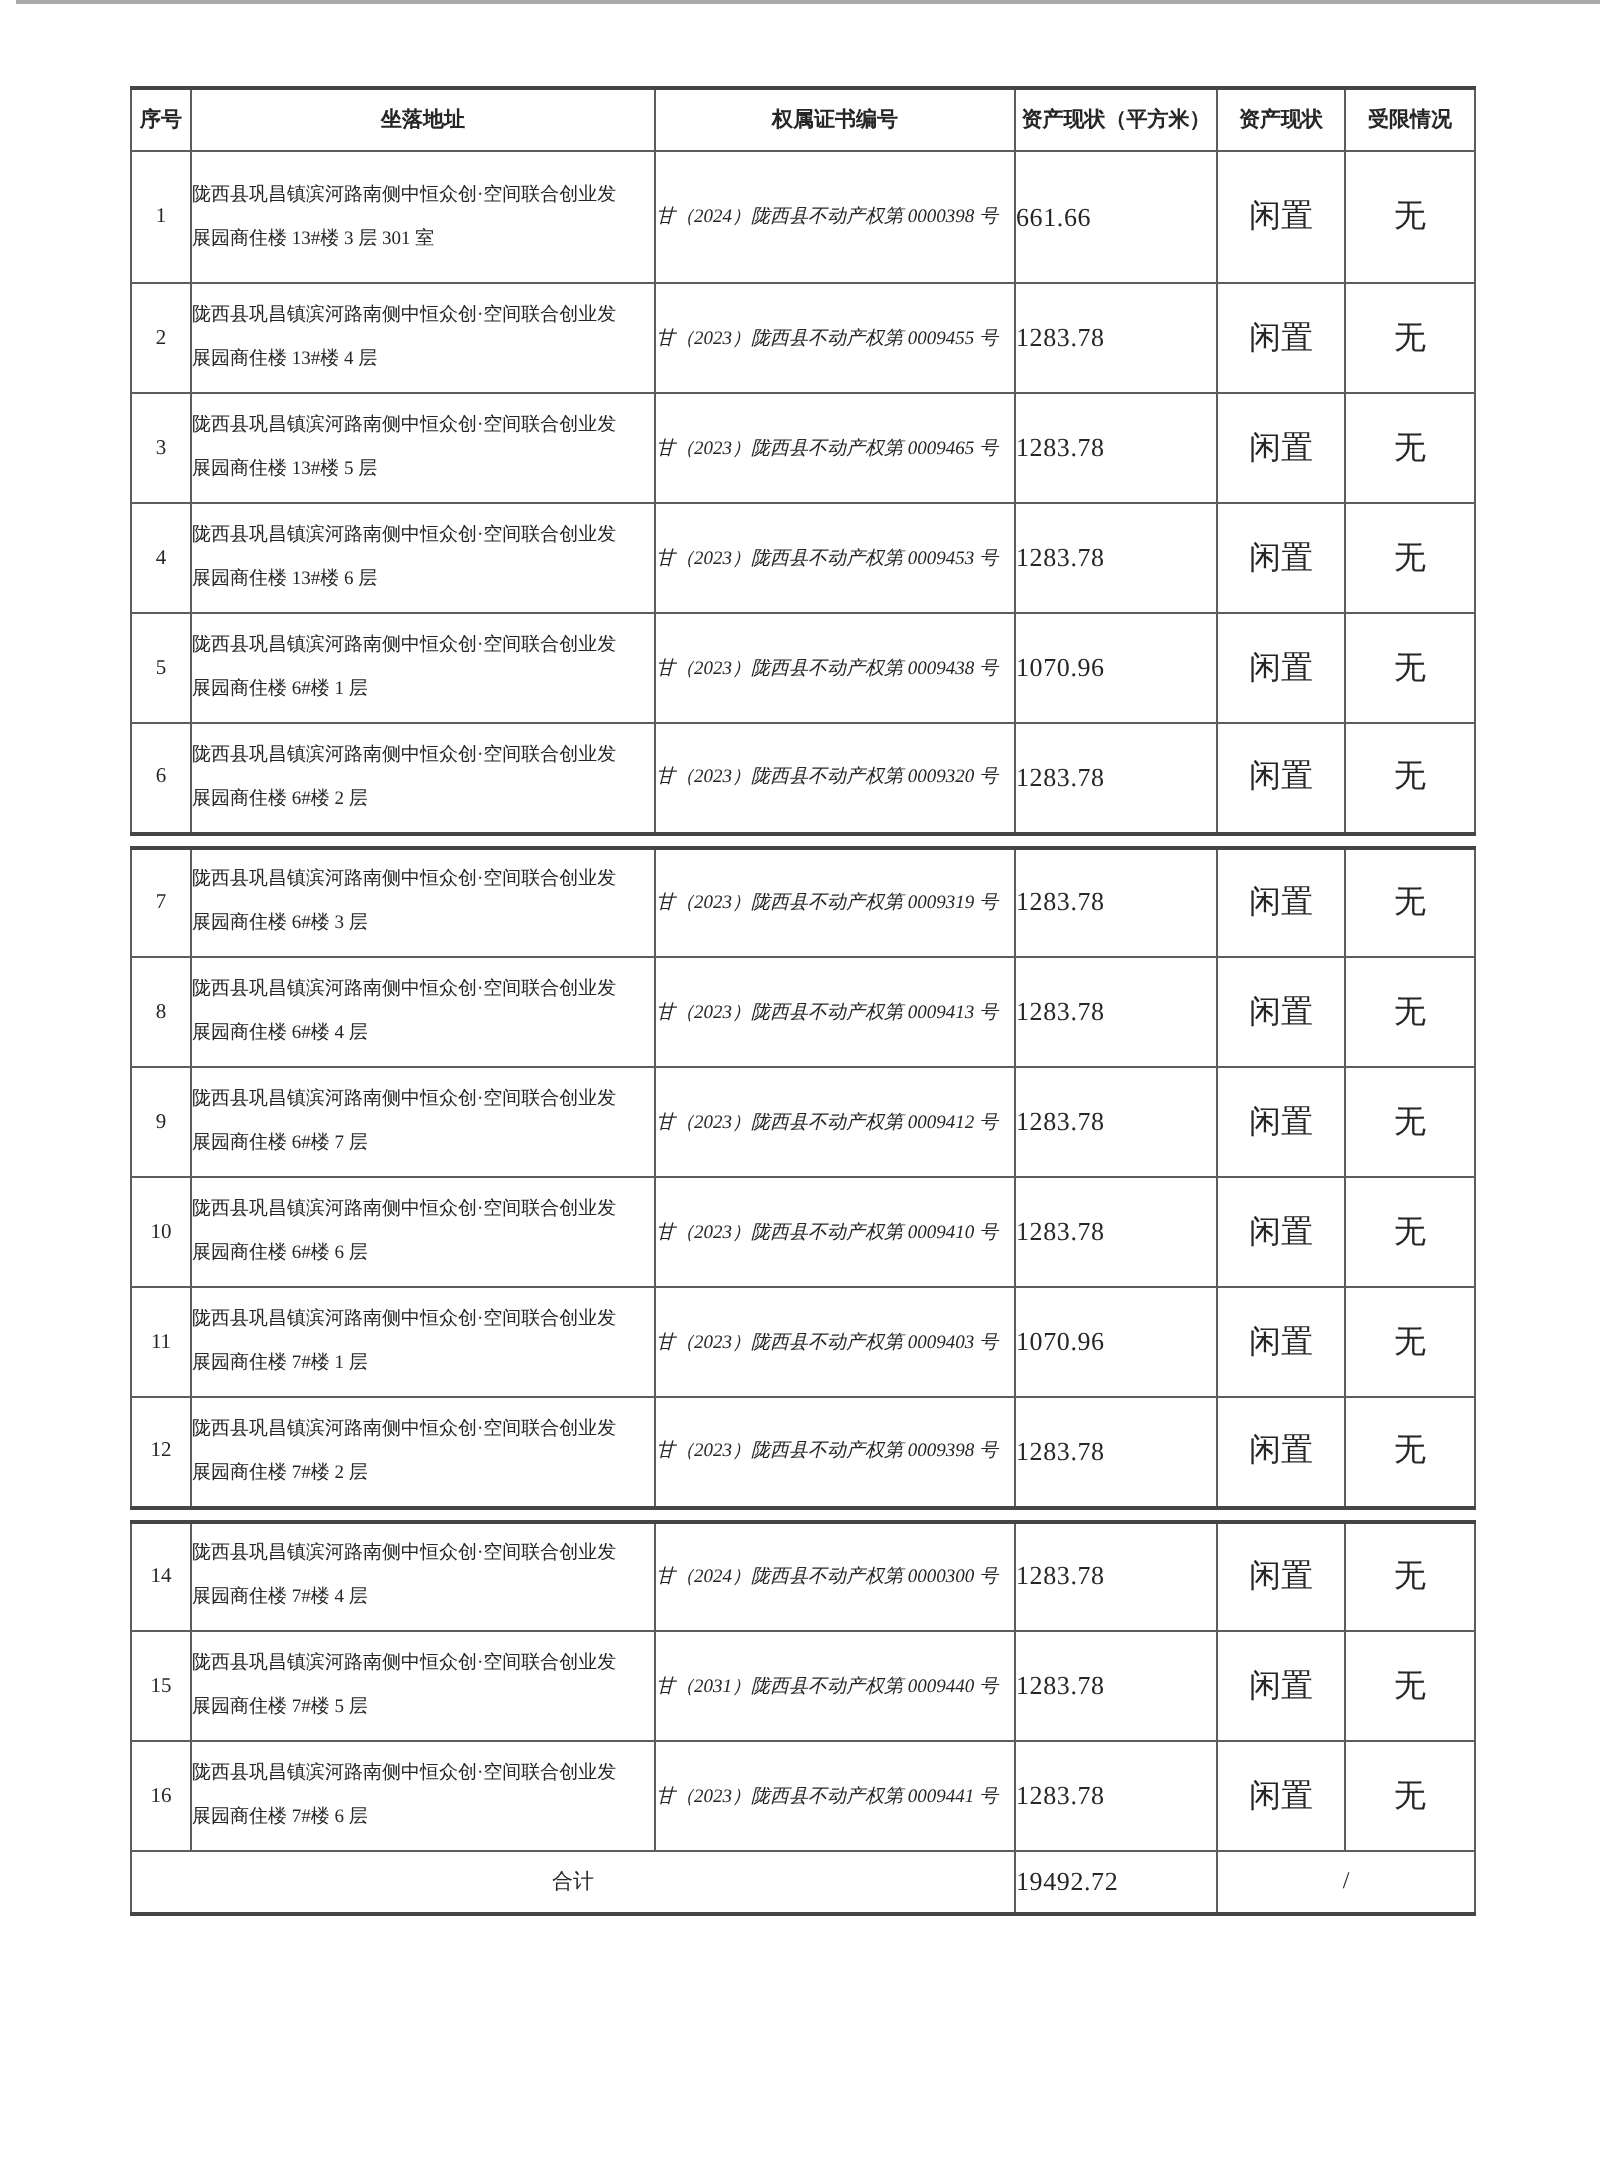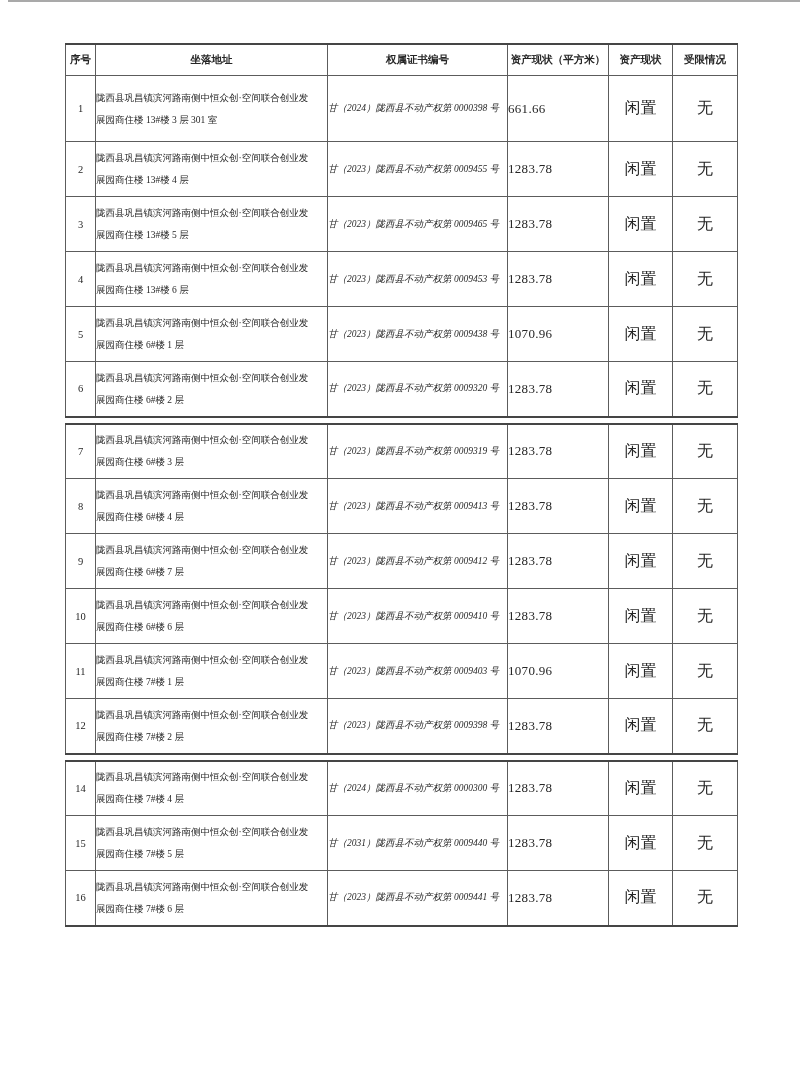--- a/index.html
+++ b/index.html
@@ -259,15 +259,20 @@
       <td class="c-no">16</td>
       <td class="c-addr">
         <div class="aline">陇西县巩昌镇滨河路南侧中恒众创·空间联合创业发</div>
         <div class="aline">展园商住楼 7#楼 6 层</div>
       </td>
       <td class="c-cert">甘（2023）陇西县不动产权第 0009441 号</td>
       <td class="c-area">1283.78</td>
       <td class="c-status">闲置</td>
       <td class="c-restr">无</td>
     </tr>
+    <tr class="h-total">
+      <td class="c-total-label" colspan="3">合计</td>
+      <td class="c-area">19492.72</td>
+      <td class="c-slash" colspan="2">/</td>
+    </tr>
   </tbody>
     </table>
 </div>
 
 </body></html>

